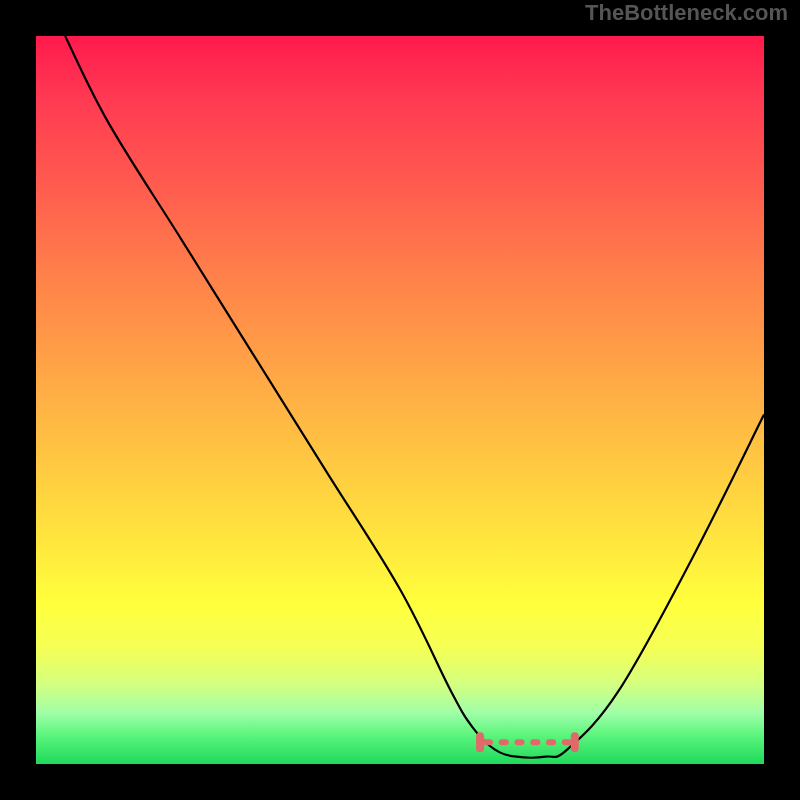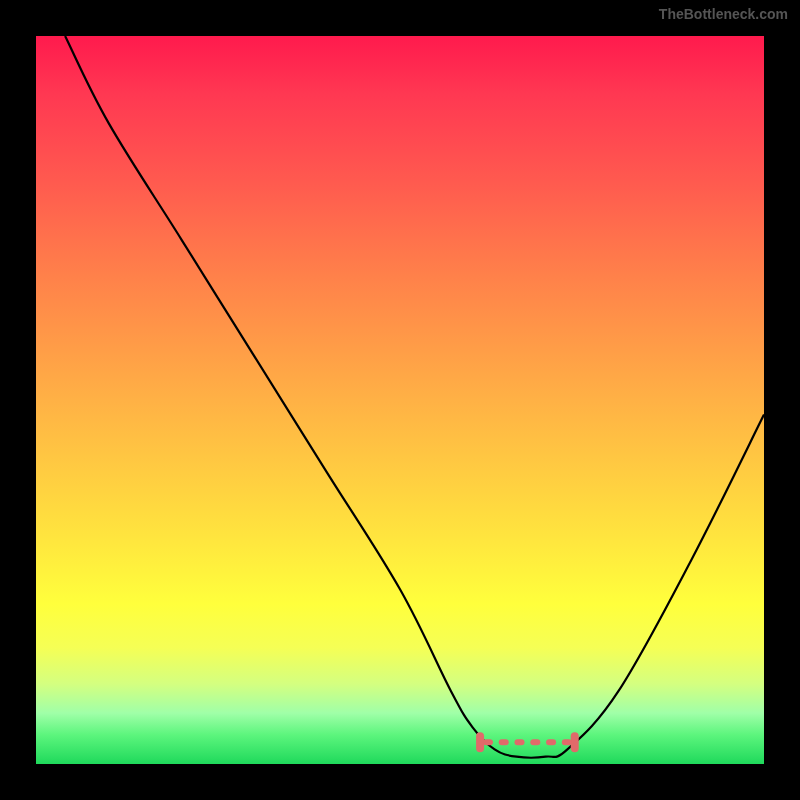--- a/index.html
+++ b/index.html
@@ -6,24 +6,24 @@
     margin: 0;
     padding: 0;
     background: #000;
     width: 800px;
     height: 800px;
     position: relative;
     font-family: Arial, sans-serif;
   }
   .watermark {
     position: absolute;
-    top: 6px;
+    top: 0;
     right: 12px;
     color: #555;
-    font-size: 14px;
+    font-size: 22px;
     font-weight: bold;
     z-index: 10;
   }
   .plot-area {
     position: absolute;
     left: 36px;
     top: 36px;
     width: 728px;
     height: 728px;
   }

